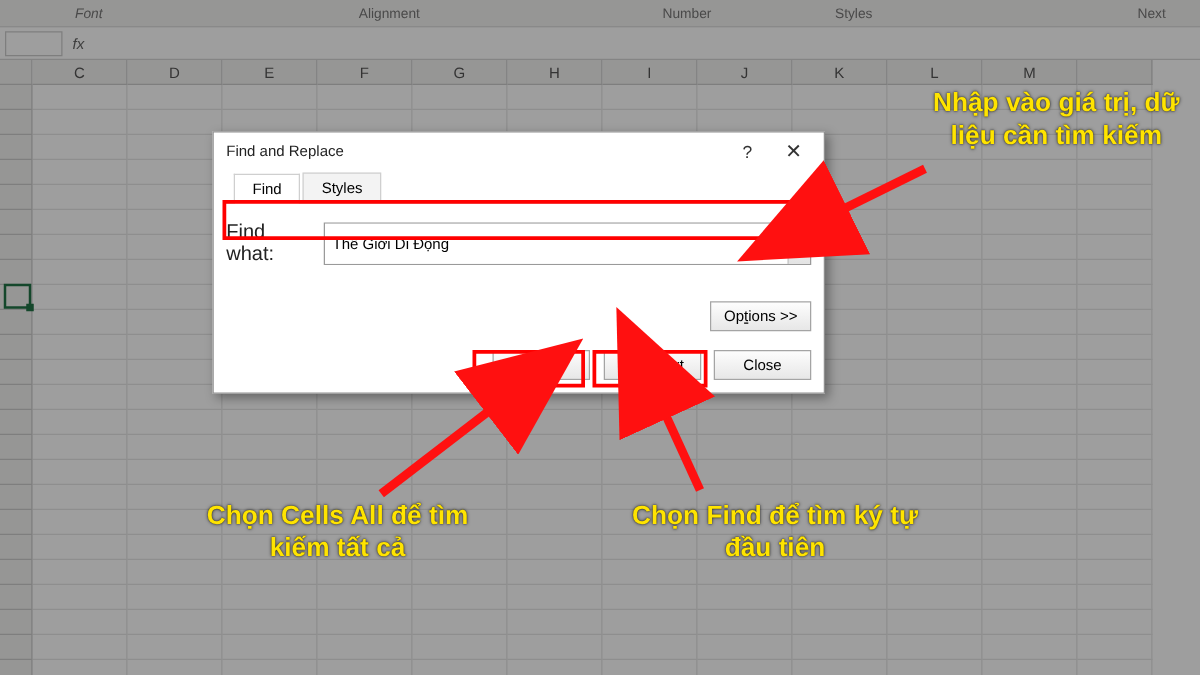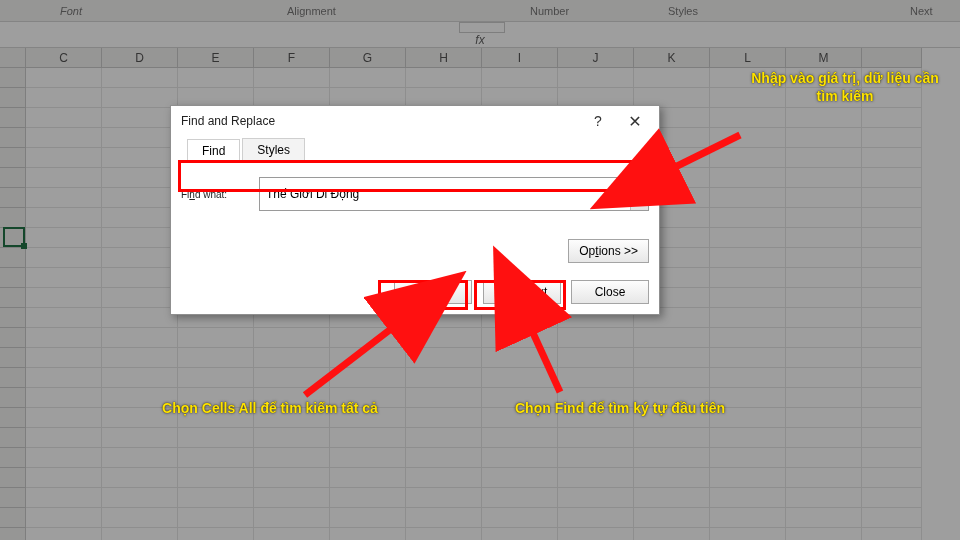--- a/index.html
+++ b/index.html
@@ -15,21 +15,20 @@
   }
   .ribbon-groups .grp { position: absolute; }
   .ribbon-btn { position: absolute; top: -18px; font-size: 10px; color: #555; display:flex; flex-direction:column; align-items:center; gap:1px; z-index:1;}
   .ribbon-divider { position:absolute; top:-20px; height:34px; border-left:1px solid #d0d0d0; z-index:1;}
 
   
   .formula-bar {
     position: absolute; top: 22px; left: 0; right: 0; height: 26px;
     background: #fff; border-bottom: 1px solid #d6d6d6; display: flex; align-items: center;
     z-index: 1;
-    flex-direction: column;
   }
   .name-box { width: 46px; height: 20px; margin-left: 4px; border: 1px solid #ccc; background:#fff; }
   .fx-label { margin: 0 8px; font-style: italic; color: #666; font-size: 12px; }
   .formula-input { flex: 1; height: 20px; border: none; background:#fff; }
 
   
   .grid-wrap { position: absolute; top: 48px; left: 0; right: 0; bottom: 0; z-index: 1; }
   .col-headers { display: flex; height: 20px; }
   .row-header-spacer { width: 26px; background:#f3f2f1; border-right:1px solid #ccc; border-bottom:1px solid #ccc;}
   .col-h { width: 76px; background:#f3f2f1; border-right:1px solid #ccc; border-bottom:1px solid #ccc; text-align:center; font-size:12px; color:#555; line-height:20px;}
@@ -48,41 +47,41 @@
   }
   .dlg-title { height: 30px; display:flex; align-items:center; padding:0 4px 0 10px; font-size:12px; color:#222; }
   .dlg-title .spacer { flex:1; }
   .dlg-help { width:34px; text-align:center; font-size:14px; color:#333; }
   .dlg-close { width:40px; text-align:center; font-size:16px; color:#333; }
   .dlg-body { padding: 2px 10px 8px; }
   .tabs { display:flex; border-bottom:1px solid #cfcfcf; padding-left:6px; }
   .tab { padding:4px 14px; font-size:12px; border:1px solid #cfcfcf; border-bottom:none; margin-right:2px; background:#fff; position:relative; top:1px;}
   .tab.inactive { background:#f3f3f3; top:0; border-bottom:1px solid #cfcfcf; }
   .field-row { display:flex; align-items:center; margin:14px 0 6px; gap:10px; }
-  .field-lbl { font-size:10px; color:#222; width:68px; }
+  .field-lbl { font-size:16px; color:#222; width:68px; }
   .combo { flex:1; height:34px; display:flex; border:1px solid #9a9a9a; }
   .combo input { flex:1; border:none; outline:none; padding:0 6px; font-size:12px; }
   .combo-arrow { width:18px; border-left:1px solid #bdbdbd; background: linear-gradient(#fefefe,#e3e3e3); display:flex; align-items:center; justify-content:center; font-size:9px; color:#444;}
   .dlg-opts { text-align:right; margin-top:28px; }
   .dlg-btn {
     display:inline-block; min-width:78px; height:24px; padding:0 10px;
     font-size:12px; background: linear-gradient(#fdfdfd,#e7e7e7);
     border:1px solid #a4a4a4; line-height:22px; text-align:center; margin-left:6px;
     cursor: default;
   }
   .dlg-buttons { position:absolute; right:10px; bottom:10px; }
   .u { text-decoration: underline; }
   .hl { position:absolute; border:3px solid #f00; pointer-events:none; z-index:6; }
 
   
   svg.annots { position:absolute; inset:0; z-index:7; pointer-events:none; }
 
   
   .annotation {
-    position:absolute; color:#ffe400; font-weight:800; font-size:14px;
+    position:absolute; color:#ffe400; font-weight:800; font-size:21px;
     text-shadow: 0 0 3px rgba(0,0,0,0.65), 0 0 1px rgba(0,0,0,0.8);
     line-height:1.25; text-align:center; z-index:8; font-family: Arial, sans-serif;
   }
 </style>
 </head>
 <body>
 
 <div class="ribbon-btn" style="left:602px;">
     <span>Formatting</span>
     <span>▾</span>

